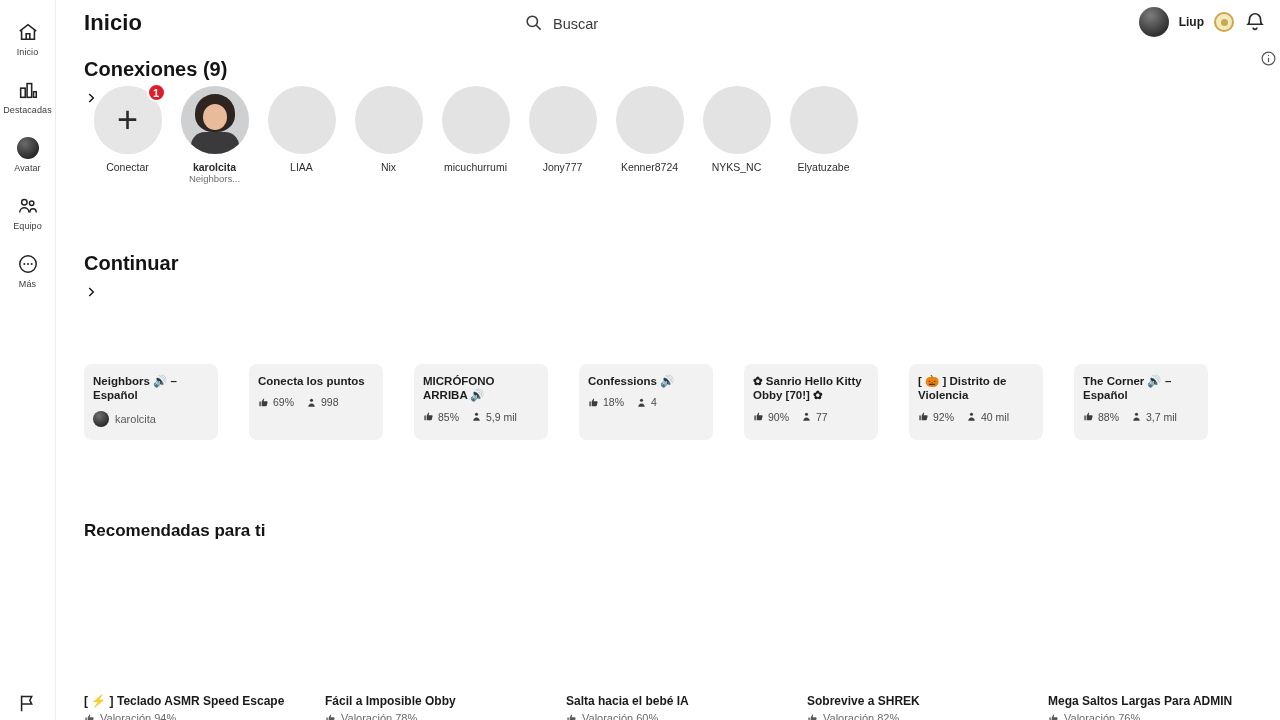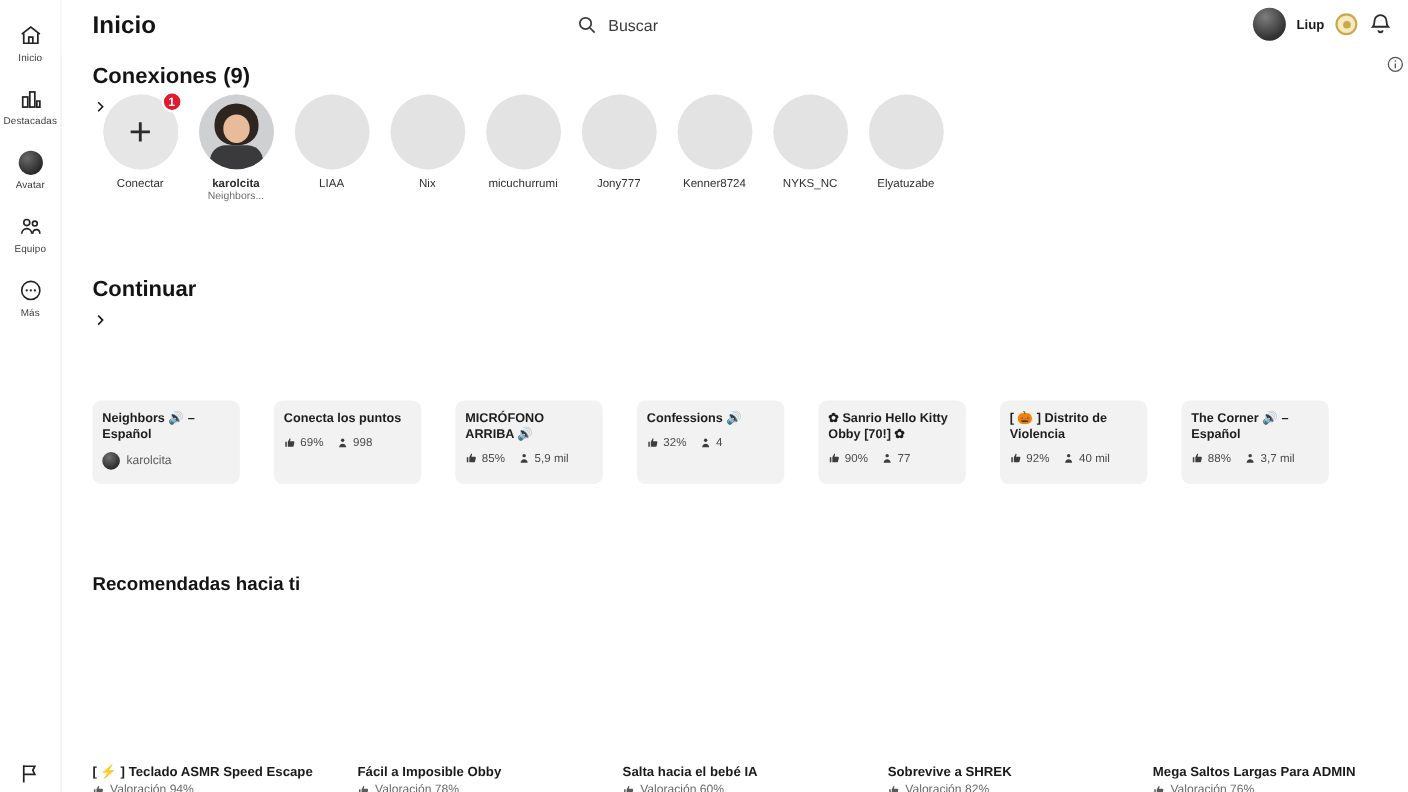--- a/index.html
+++ b/index.html
@@ -434,21 +434,21 @@
         </div>
       </div>
 
       <div class="card">
         <div class="card-title">Confessions 🔊</div>
         <div class="card-stats">
           <span class="stat">
             <svg viewBox="0 0 24 24" fill="currentColor">
                 <path d="M3 10h3v10H3zM8 10l4-7 1.6 1.2L12.2 9H19a2 2 0 012 2l-1.6 7.2A2 2 0 0117.5 20H8z"></path>
               </svg>
-            <span>32%</span>
+            <span>18%</span>
           </span>
           <span class="stat">
             <svg viewBox="0 0 24 24" fill="currentColor">
                 <circle cx="12" cy="7" r="3.4"></circle>
                 <path d="M5 21c0-4 3.2-7 7-7s7 3 7 7z"></path>
               </svg>
             <span>4</span>
           </span>
         </div>
       </div>
@@ -505,21 +505,21 @@
             <svg viewBox="0 0 24 24" fill="currentColor">
                 <circle cx="12" cy="7" r="3.4"></circle>
                 <path d="M5 21c0-4 3.2-7 7-7s7 3 7 7z"></path>
               </svg>
             <span>3,7 mil</span>
           </span>
         </div>
       </div>
     </div>
 
-    <div class="rec-head">Recomendadas hacia ti</div>
+    <div class="rec-head">Recomendadas para ti</div>
 
     <div class="rec-strip">
 
       <div class="rec">
         <div class="rec-thumb"></div>
         <div class="rec-title">[ ⚡ ] Teclado ASMR Speed Escape</div>
         <div class="rec-rate">
           <svg viewBox="0 0 24 24" fill="currentColor">
               <path d="M3 10h3v10H3zM8 10l4-7 1.6 1.2L12.2 9H19a2 2 0 012 2l-1.6 7.2A2 2 0 0117.5 20H8z"></path>
             </svg>

